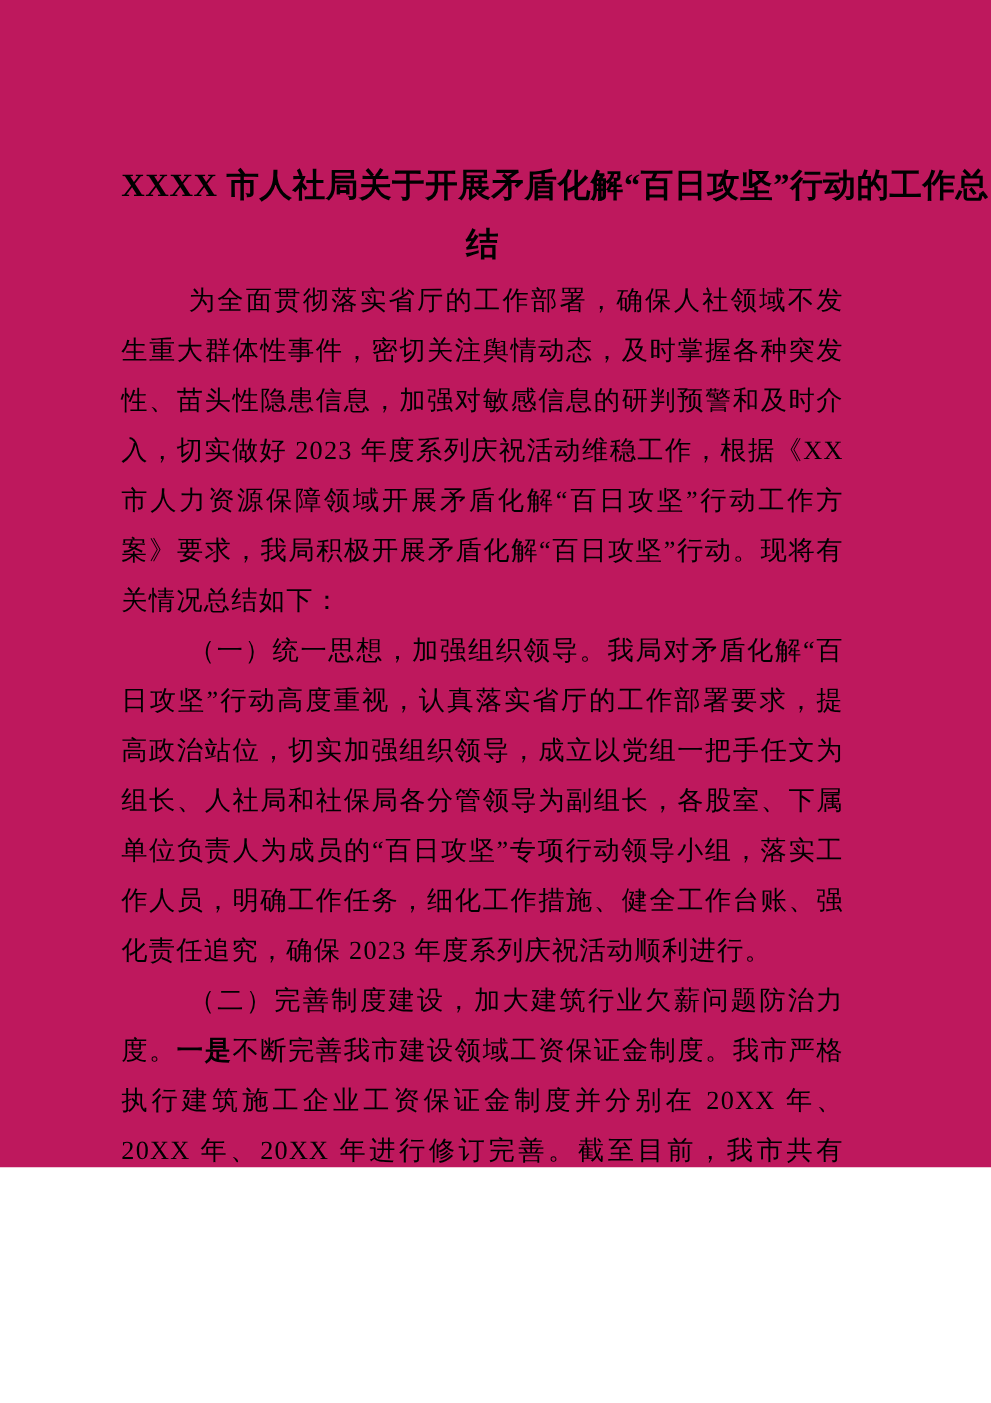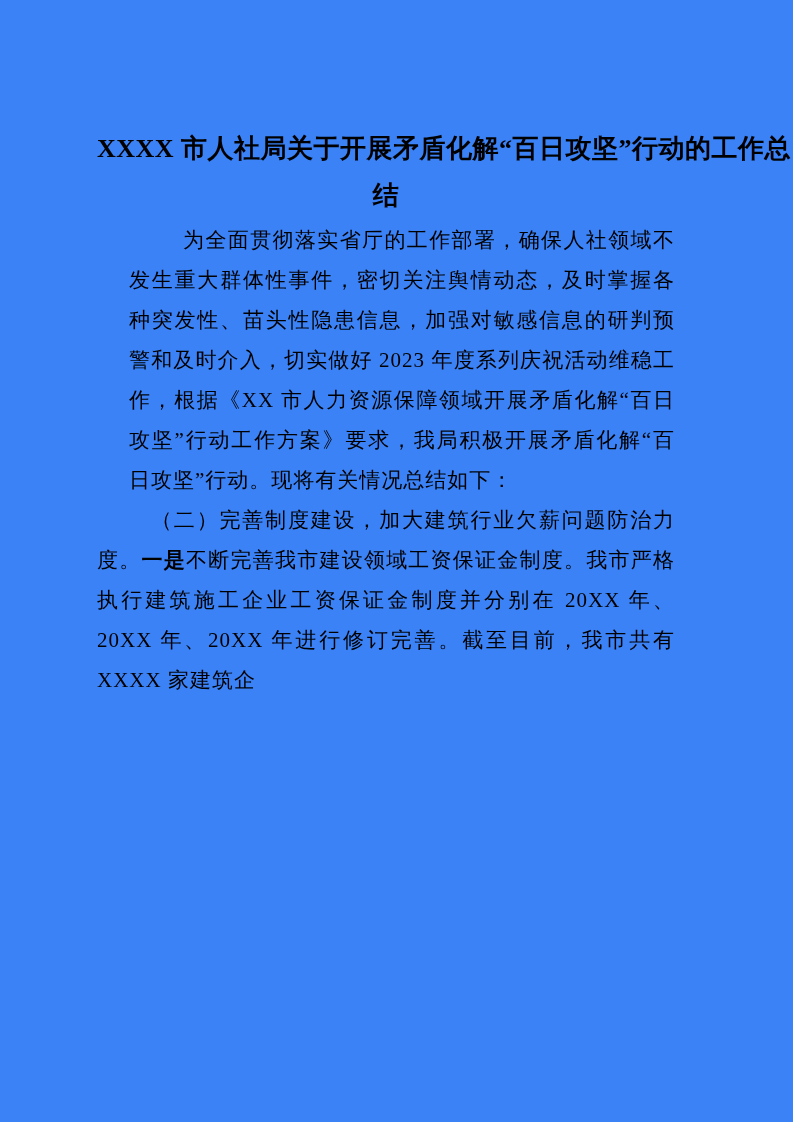--- a/index.html
+++ b/index.html
@@ -3,23 +3,23 @@
 <meta charset="utf-8">
 <style>
   html, body {
     margin: 0;
     padding: 0;
     background: #ffffff;
   }
   .page {
     position: relative;
     width: 793px;
-    height: 1122px;
+    height: 934px;
     box-sizing: border-box;
-    background: #3b82f6;
+    background: #be185d;
     color: #000000;
     padding: 125px 118px 110px 97px;
     overflow: hidden;
     font-family: "Liberation Serif", "DejaVu Serif", serif;
   }
   .doc-title {
     font-size: 26px;
     font-weight: bold;
     line-height: 47px;
     text-align: center;
@@ -35,32 +35,32 @@
     line-height: 40px;
     letter-spacing: 1px;
     text-align: justify;
     text-indent: 54px;
   }
   .para .bold-seg {
     font-weight: bold;
   }
   .body-start {
     margin-top: 1px;
-    margin-left: 32px;
   }
 </style>
 </head>
 <body>
 
 <div class="page">
 
   <div class="doc-title">
     <span class="title-line">XXXX 市人社局关于开展矛盾化解“百日攻坚”行动的工作总</span>
     <span class="title-line">结</span>
   </div>
 
   <p class="para body-start">为全面贯彻落实省厅的工作部署，确保人社领域不发生重大群体性事件，密切关注舆情动态，及时掌握各种突发性、苗头性隐患信息，加强对敏感信息的研判预警和及时介入，切实做好 2023 年度系列庆祝活动维稳工作，根据《XX 市人力资源保障领域开展矛盾化解“百日攻坚”行动工作方案》要求，我局积极开展矛盾化解“百日攻坚”行动。现将有关情况总结如下：</p>
 
 
+  <p class="para">（一）统一思想，加强组织领导。我局对矛盾化解“百日攻坚”行动高度重视，认真落实省厅的工作部署要求，提高政治站位，切实加强组织领导，成立以党组一把手任文为组长、人社局和社保局各分管领导为副组长，各股室、下属单位负责人为成员的“百日攻坚”专项行动领导小组，落实工作人员，明确工作任务，细化工作措施、健全工作台账、强化责任追究，确保 2023 年度系列庆祝活动顺利进行。</p>
 
   <p class="para"><span>（二）完善制度建设，加大建筑行业欠薪问题防治力度。</span><span class="bold-seg">一是</span><span>不断完善我市建设领域工资保证金制度。我市严格执行建筑施工企业工资保证金制度并分别在 20XX 年、20XX 年、20XX 年进行修订完善。截至目前，我市共有 XXXX 家建筑企</span></p>
 
 </div>
 
 </body></html>

